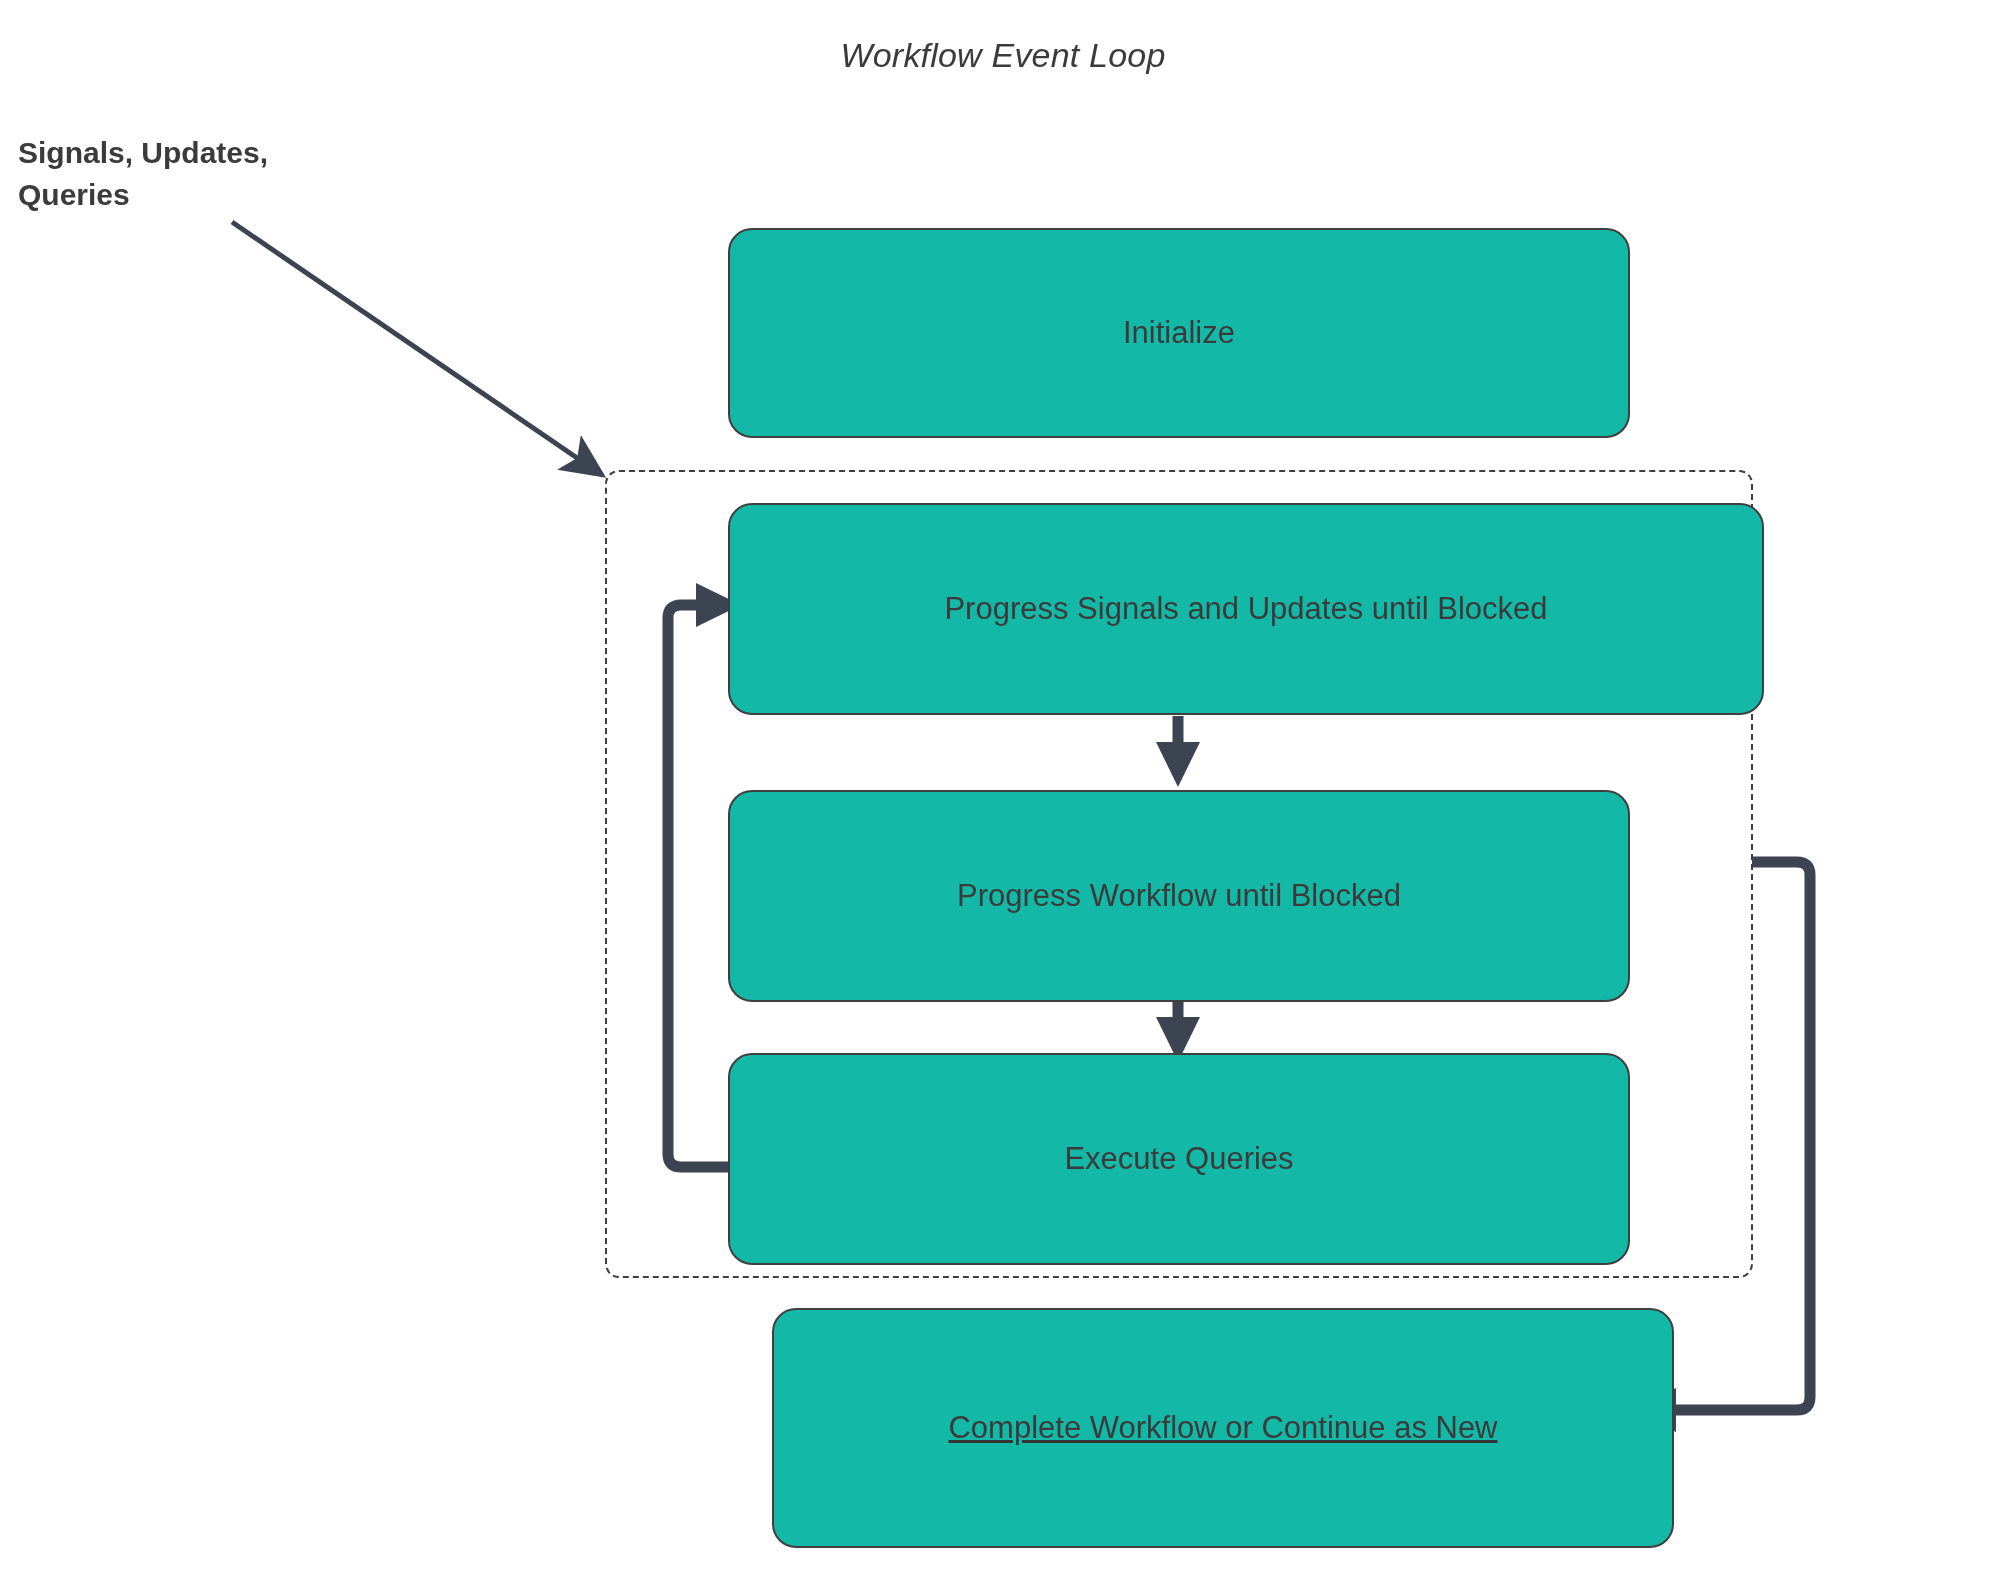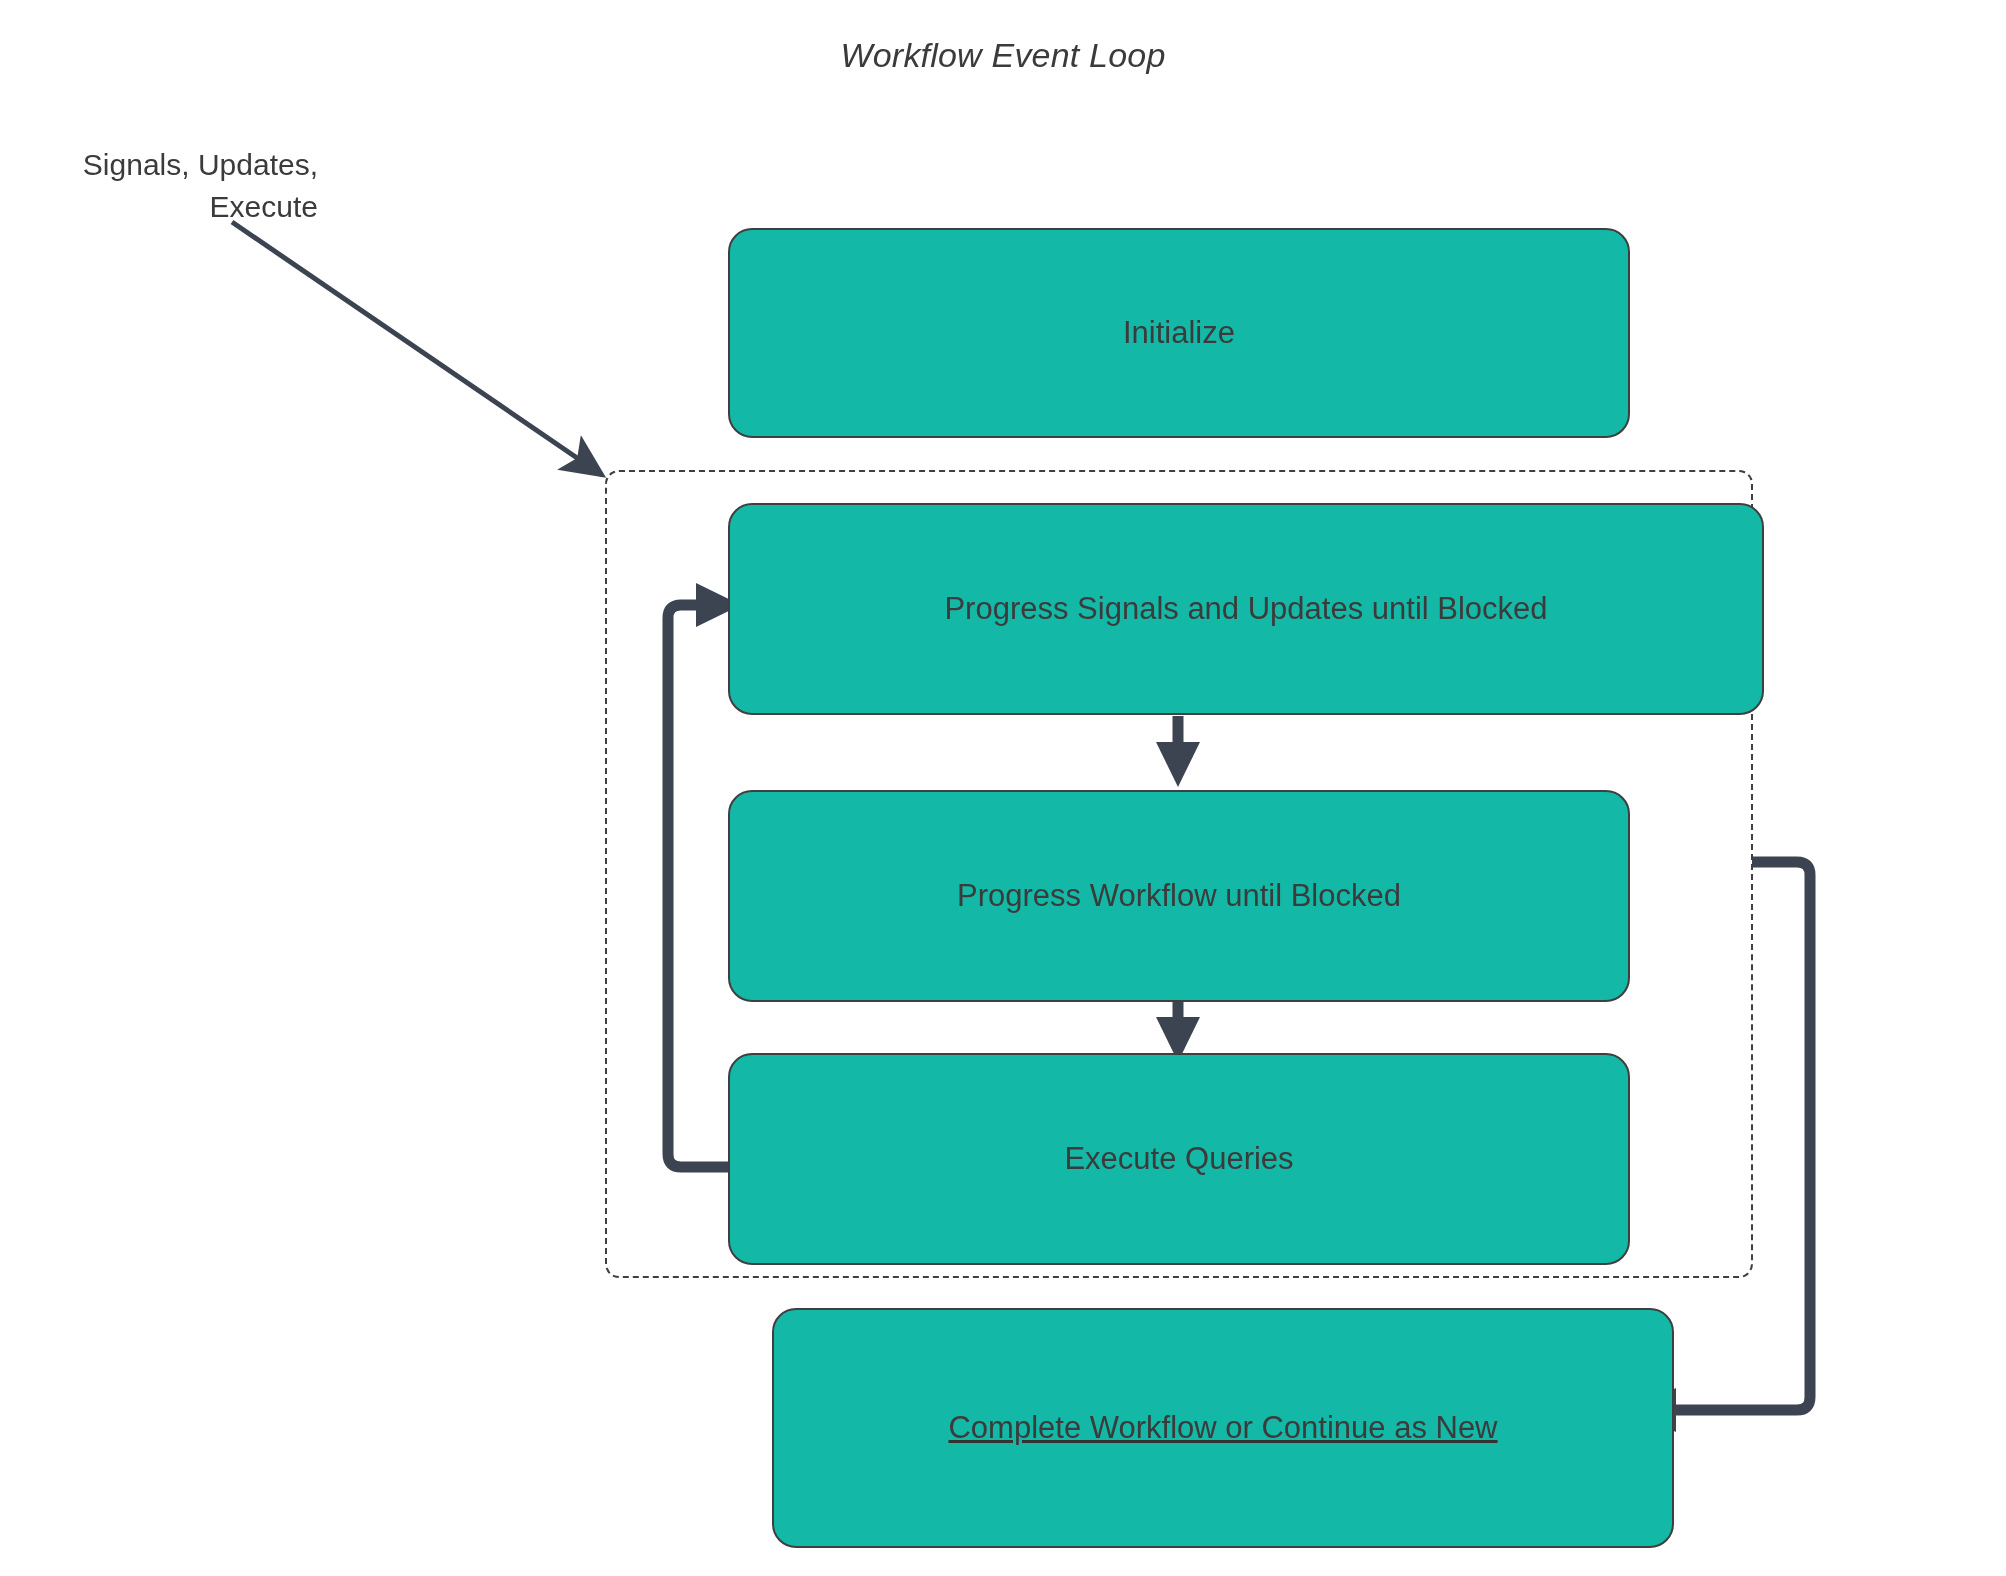--- a/index.html
+++ b/index.html
@@ -35,26 +35,27 @@
     width: 2006px;
     text-align: center;
     font-style: italic;
     font-size: 34px;
     color: #3b3b3b;
     letter-spacing: 0.2px;
   }
   .ext-label {
     position: absolute;
     left: 18px;
-    top: 144px;
+    top: 132px;
     width: 300px;
-    text-align: right;
+    text-align: left;
     font-size: 30px;
     line-height: 42px;
     color: #3b3b3b;
+    font-weight: bold;
   }
   .node-box {
     position: absolute;
     box-sizing: border-box;
     border: 2px solid #3f3f3f;
     border-radius: 24px;
     background: #14b8a6;
     display: flex;
     align-items: center;
     justify-content: center;
@@ -82,21 +83,21 @@
 </style>
 </head>
 <body>
 
 <div id="canvas">
 
   <div class="diagram-title">Workflow Event Loop</div>
 
   <div class="ext-label">
     <div>Signals, Updates,</div>
-    <div>Execute</div>
+    <div>Queries</div>
   </div>
 
   <svg class="svg-layer" viewBox="0 0 2006 1576" xmlns="http://www.w3.org/2000/svg">
     <defs>
       <marker id="thinArrow" markerWidth="10" markerHeight="10" refX="8" refY="5" orient="auto" markerUnits="strokeWidth">
         <path d="M0,0.8 L9,5 L0,9.2 L2,5 Z" fill="#3d4451"></path>
       </marker>
     </defs>
 
     <g>

